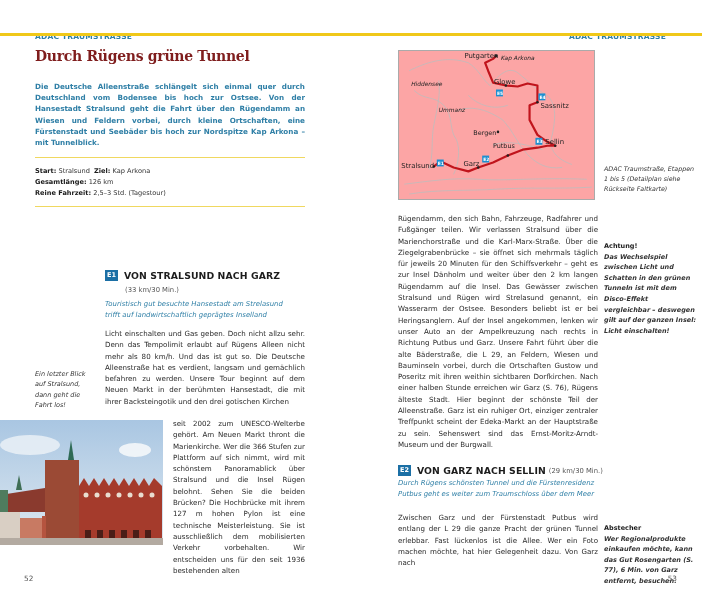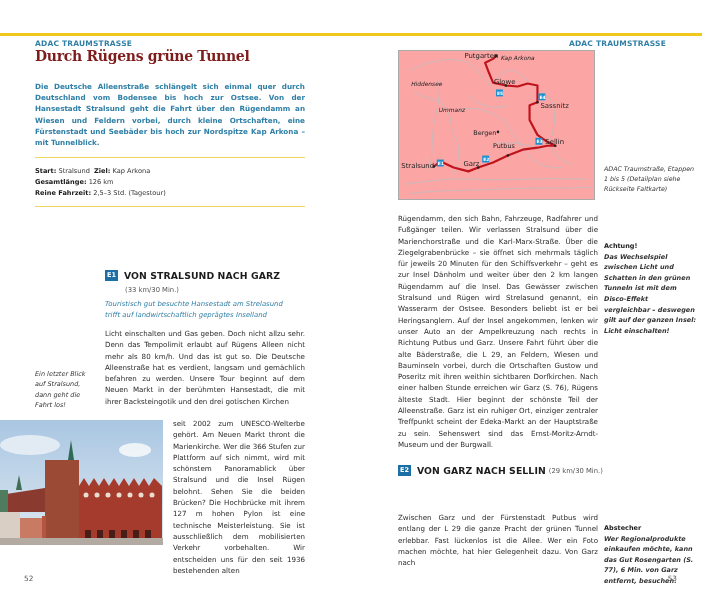--- a/index.html
+++ b/index.html
@@ -3,21 +3,21 @@
 <meta charset="utf-8">
 <style>
   * { box-sizing: border-box; margin: 0; padding: 0; }
   html, body { width: 702px; height: 600px; background: #ffffff; overflow: hidden; }
   body { position: relative; font-family: "DejaVu Sans", sans-serif; color: #2a2a2a; }
 
   .page { position: absolute; top: 0; height: 600px; background: #fff; }
   .page-left { left: 0; width: 351px; }
   .page-right { left: 351px; width: 351px; }
 
-  .running-head { position: absolute; top: 39px; font-size: 7.5px; font-weight: bold; color: #2f7fa6; letter-spacing: 0.2px; text-align: right; }
+  .running-head { position: absolute; top: 32px; font-size: 7.5px; font-weight: bold; color: #2f7fa6; letter-spacing: 0.2px; text-align: right; }
   .page-left .running-head { left: 35px; }
   .page-right .running-head { right: 36px; }
   .yellow-rule { position: absolute; top: 33px; height: 3px; background: #f0c819; }
   .page-left .yellow-rule { left: 0; width: 351px; }
   .page-right .yellow-rule { left: 0; width: 351px; }
 
   .title { position: absolute; left: 35px; top: 48px; font-family: "DejaVu Serif", serif; font-weight: bold; font-size: 14px; color: #7f1d1d; letter-spacing: -0.3px; }
 
   .intro { position: absolute; left: 35px; top: 81px; width: 270px; font-size: 7.2px; line-height: 11.2px; font-weight: bold; color: #2f7fa6; text-align: justify; }
 
@@ -207,20 +207,21 @@
   <div class="margin-note" style="top:241px;">
     <div class="note-title">Achtung!</div>
     <div class="note-text">Das Wechselspiel zwischen Licht und Schatten in den grünen Tunneln ist mit dem Disco-Effekt vergleichbar – deswegen gilt auf der ganzen Insel: Licht einschalten!</div>
   </div>
 
   <div class="stage-head" style="left:47px; top:465px;">
     <span class="stage-badge">E2</span>
     <span class="stage-title">VON GARZ NACH SELLIN</span>
     <span class="stage-dist">(29 km/30 Min.)</span>
   </div>
+  <div class="stage-sub" style="left:47px; top:478px; width:205px;">Durch Rügens schönsten Tunnel und die Fürstenresidenz Putbus geht es weiter zum Traumschloss über dem Meer</div>
 
   <div class="body-text" style="left:47px; top:512px; width:200px;">Zwischen Garz und der Fürstenstadt Putbus wird entlang der L 29 die ganze Pracht der grünen Tunnel erlebbar. Fast lückenlos ist die Allee. Wer ein Foto machen möchte, hat hier Gelegenheit dazu. Von Garz nach</div>
 
   <div class="margin-note" style="top:493px;margin-top:30px;">
     <div class="note-title">Abstecher</div>
     <div class="note-text">Wer Regionalprodukte einkaufen möchte, kann das Gut Rosengarten (S. 77), 6 Min. von Garz entfernt, besuchen.</div>
   </div>
 
   <div class="page-number">53</div>
 </div>

